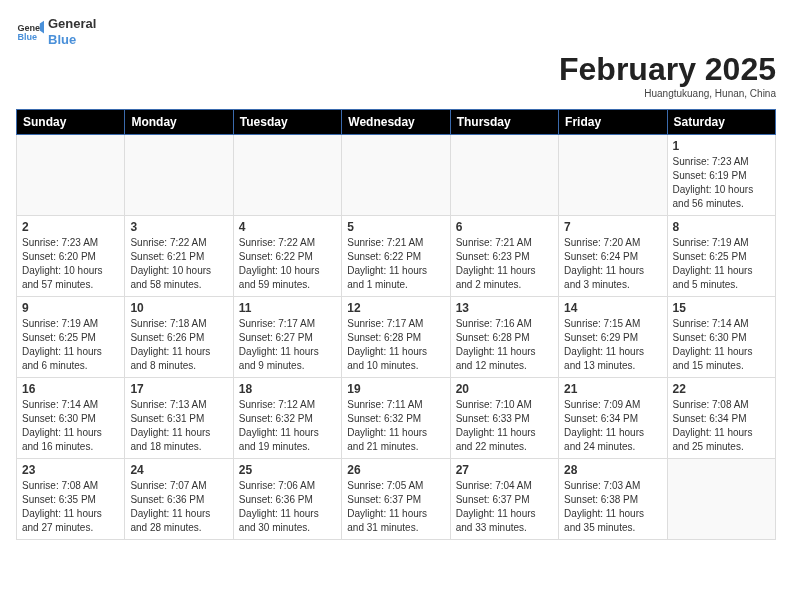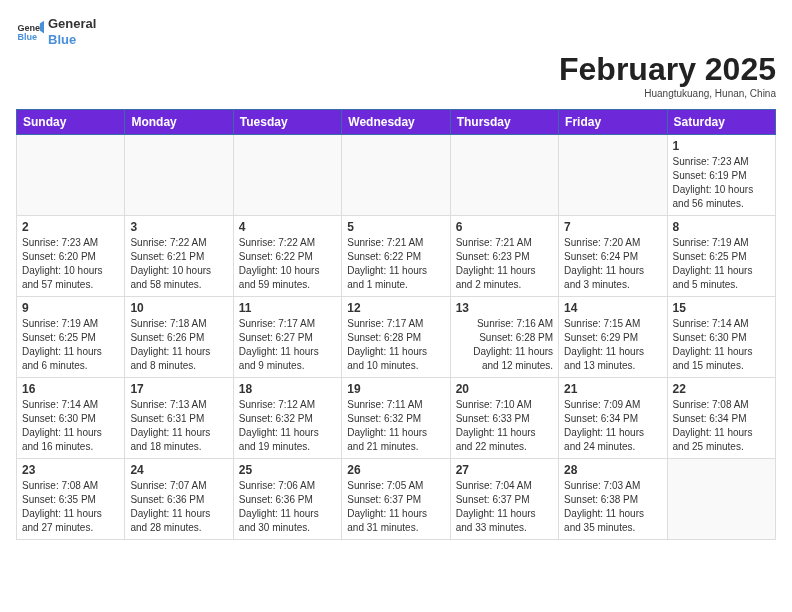--- a/index.html
+++ b/index.html
@@ -37,21 +37,21 @@
     .location {
       font-size: 10px;
       color: #444;
     }
     .calendar {
       width: 100%;
       border-collapse: collapse;
       border: 1px solid #ccc;
     }
     .calendar th {
-      background-color: #6d28d9;
+      background-color: #000000;
       color: #fff;
       font-size: 12px;
       font-weight: bold;
       padding: 5px 6px;
       text-align: left;
       border: 1px solid #3a6aad;
     }
     .calendar td {
       vertical-align: top;
       padding: 4px 5px;
@@ -201,21 +201,21 @@
         </td>
         <td>
           <span class="day-num">12</span>
           <div class="day-info" style="white-space: pre-line;">Sunrise: 7:17 AM
 Sunset: 6:28 PM
 Daylight: 11 hours
 and 10 minutes.</div>
         </td>
         <td>
           <span class="day-num">13</span>
-          <div class="day-info" style="white-space: pre-line; text-align: right;">Sunrise: 7:16 AM
+          <div class="day-info" style="white-space: pre-line;">Sunrise: 7:16 AM
 Sunset: 6:28 PM
 Daylight: 11 hours
 and 12 minutes.</div>
         </td>
         <td>
           <span class="day-num">14</span>
           <div class="day-info" style="white-space: pre-line;">Sunrise: 7:15 AM
 Sunset: 6:29 PM
 Daylight: 11 hours
 and 13 minutes.</div>

